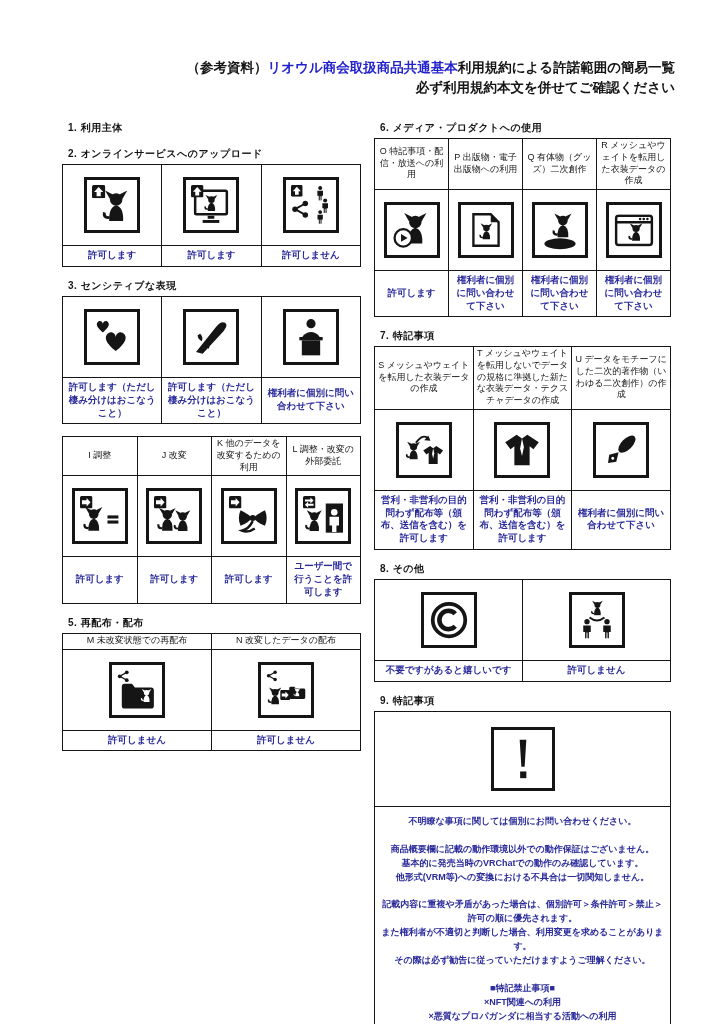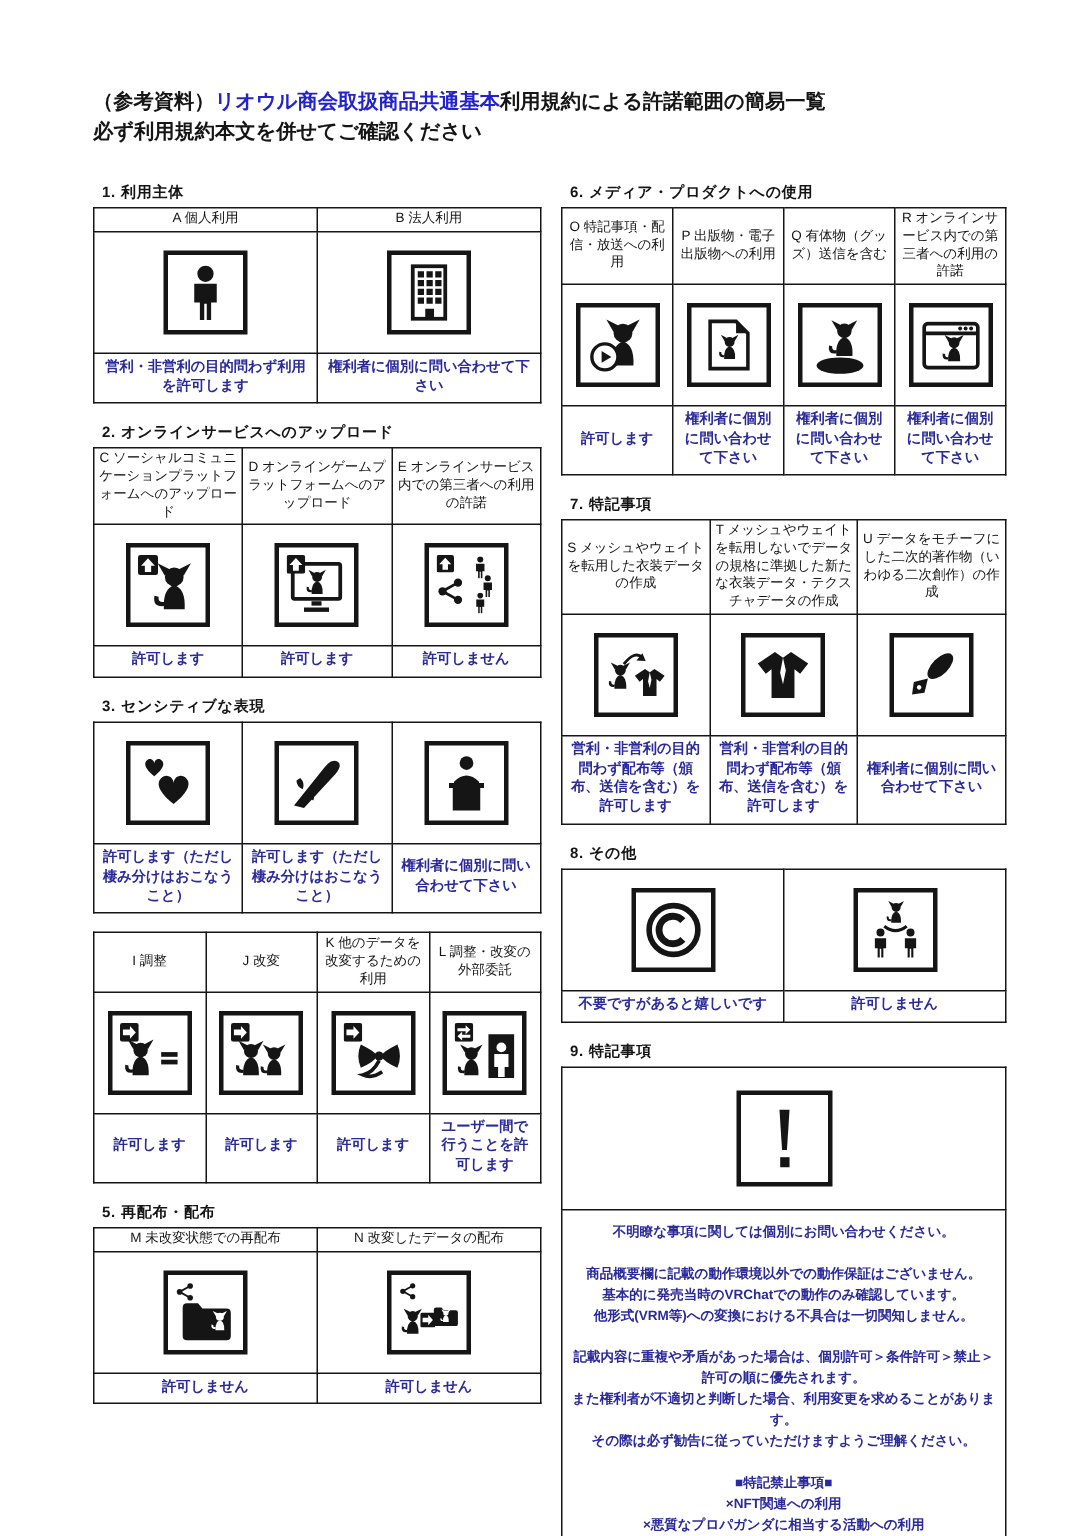--- a/index.html
+++ b/index.html
@@ -2,21 +2,21 @@
 <html lang="ja"><head>
 <meta charset="utf-8">
 <style>
   html,body{margin:0;padding:0;}
   body{
     width:725px;height:1024px;background:#ffffff;color:#151515;
     font-family:"Liberation Sans","DejaVu Sans",sans-serif;
     -webkit-font-smoothing:antialiased;overflow:hidden;
   }
   .page{padding:58px 50px 0 62px;}
-  .doc-title{text-align:left;font-weight:bold;font-size:13.5px;line-height:1.45;}
+  .doc-title{text-align:right;font-weight:bold;font-size:13.5px;line-height:1.45;}
   .doc-title .brand{color:#2323cd;}
   .columns{display:flex;gap:14px;margin-top:24px;align-items:flex-start;}
   .col{width:298px;flex:0 0 auto;}
   .col.right{width:296px;}
   .section{margin-bottom:12px;}
   .sec-h{font-size:10px;font-weight:bold;margin:0 0 3px 6px;letter-spacing:.5px;}
   .tbl{display:table;width:100%;border:1.5px solid #151515;border-collapse:collapse;table-layout:fixed;background:#fff;}
   .row{display:table-row;}
   .td{display:table-cell;border:1px solid #151515;vertical-align:middle;text-align:center;}
   .th{font-size:9px;line-height:1.3;padding:1px 3px 2px;color:#151515;}
@@ -169,52 +169,25 @@
     <div><span>（参考資料）</span><span class="brand">リオウル商会取扱商品共通基本</span><span>利用規約による許諾範囲の簡易一覧</span></div>
     <div>必ず利用規約本文を併せてご確認ください</div>
   </div>
 
   <div class="columns">
 
     <div class="col">
 
       <div class="section">
         <div class="sec-h"><span>1.</span> <span>利用主体</span></div>
-        <div class="tbl">
-          <div class="row">
-            <div class="td th">A 個人利用</div>
-            <div class="td th">B 法人利用</div>
-          </div>
-          <div class="row">
-            <div class="td icon-td"><span class="frm">
-                  <svg viewBox="0 0 48 48">
-                    <use href="#sy-person" width="48" height="48"></use>
-                  </svg>
-                </span></div>
-            <div class="td icon-td"><span class="frm">
-                  <svg viewBox="0 0 48 48">
-                    <use href="#sy-building" width="48" height="48"></use>
-                  </svg>
-                </span></div>
-          </div>
-          <div class="row">
-            <div class="td status">営利・非営利の目的問わず利用を許可します</div>
-            <div class="td status">権利者に個別に問い合わせて下さい</div>
-          </div>
-        </div>
       </div>
 
       <div class="section">
         <div class="sec-h"><span>2.</span> <span>オンラインサービスへのアップロード</span></div>
         <div class="tbl">
-          <div class="row">
-            <div class="td th">C ソーシャルコミュニケーションプラットフォームへのアップロード</div>
-            <div class="td th">D オンラインゲームプラットフォームへのアップロード</div>
-            <div class="td th">E オンラインサービス内での第三者への利用の許諾</div>
-          </div>
           <div class="row">
             <div class="td icon-td"><span class="frm">
                   <svg viewBox="0 0 48 48">
                     <use href="#sy-cat" x="9" y="5" width="40" height="40"></use>
                     <use href="#sy-upload" width="16" height="16"></use>
                   </svg>
                 </span></div>
             <div class="td icon-td"><span class="frm">
                   <svg viewBox="0 0 48 48">
                     <rect x="5" y="7" width="38" height="28" rx="1.5" fill="none" stroke="#151515" stroke-width="3"></rect>
@@ -352,22 +325,22 @@
     </div>
 
     <div class="col right">
 
       <div class="section">
         <div class="sec-h"><span>6.</span> <span>メディア・プロダクトへの使用</span></div>
         <div class="tbl">
           <div class="row">
             <div class="td th">O 特記事項・配信・放送への利用</div>
             <div class="td th">P 出版物・電子出版物への利用</div>
-            <div class="td th">Q 有体物（グッズ）送信を含む</div>
-            <div class="td th">R オンラインサービス内での第三者への利用の許諾</div>
+            <div class="td th">Q 有体物（グッズ）二次創作</div>
+            <div class="td th">R メッシュやウェイトを転用した衣装データの作成</div>
           </div>
           <div class="row">
             <div class="td icon-td"><span class="frm">
                   <svg viewBox="0 0 48 48">
                     <use href="#sy-cat" x="8" y="2" width="40" height="40"></use>
                     <use href="#sy-play" x="1" y="21" width="25" height="25"></use>
                   </svg>
                 </span></div>
             <div class="td icon-td"><span class="frm">
                   <svg viewBox="0 0 48 48">

